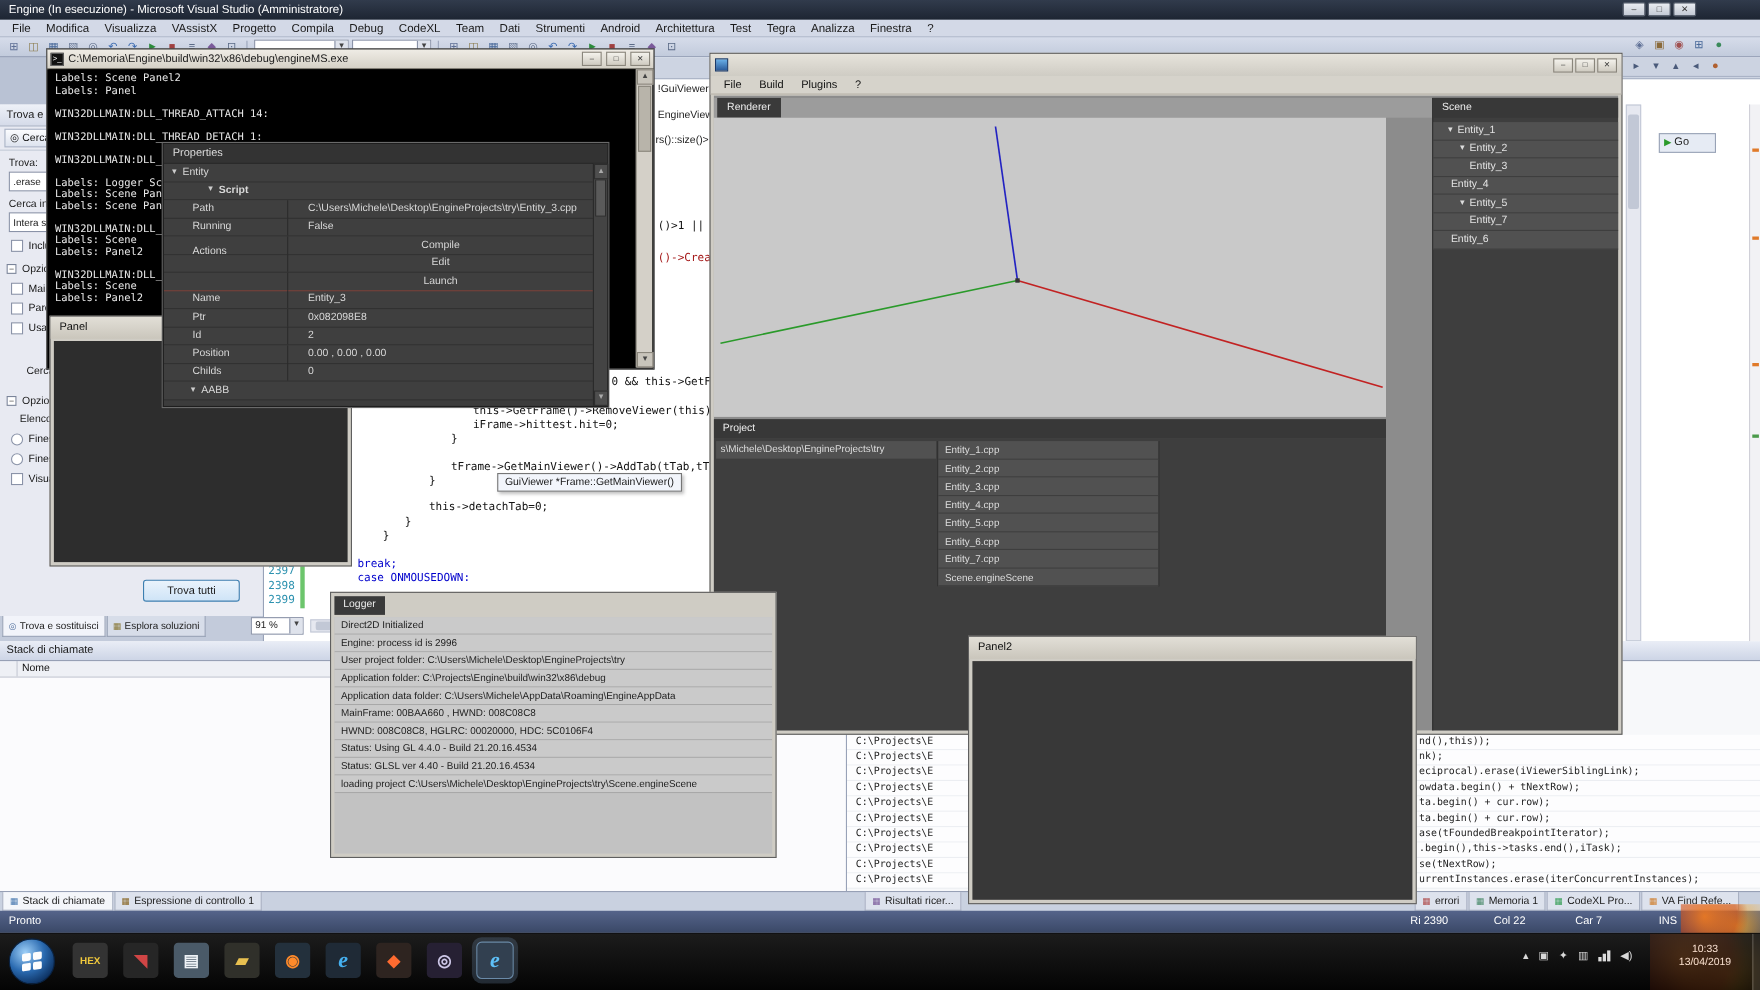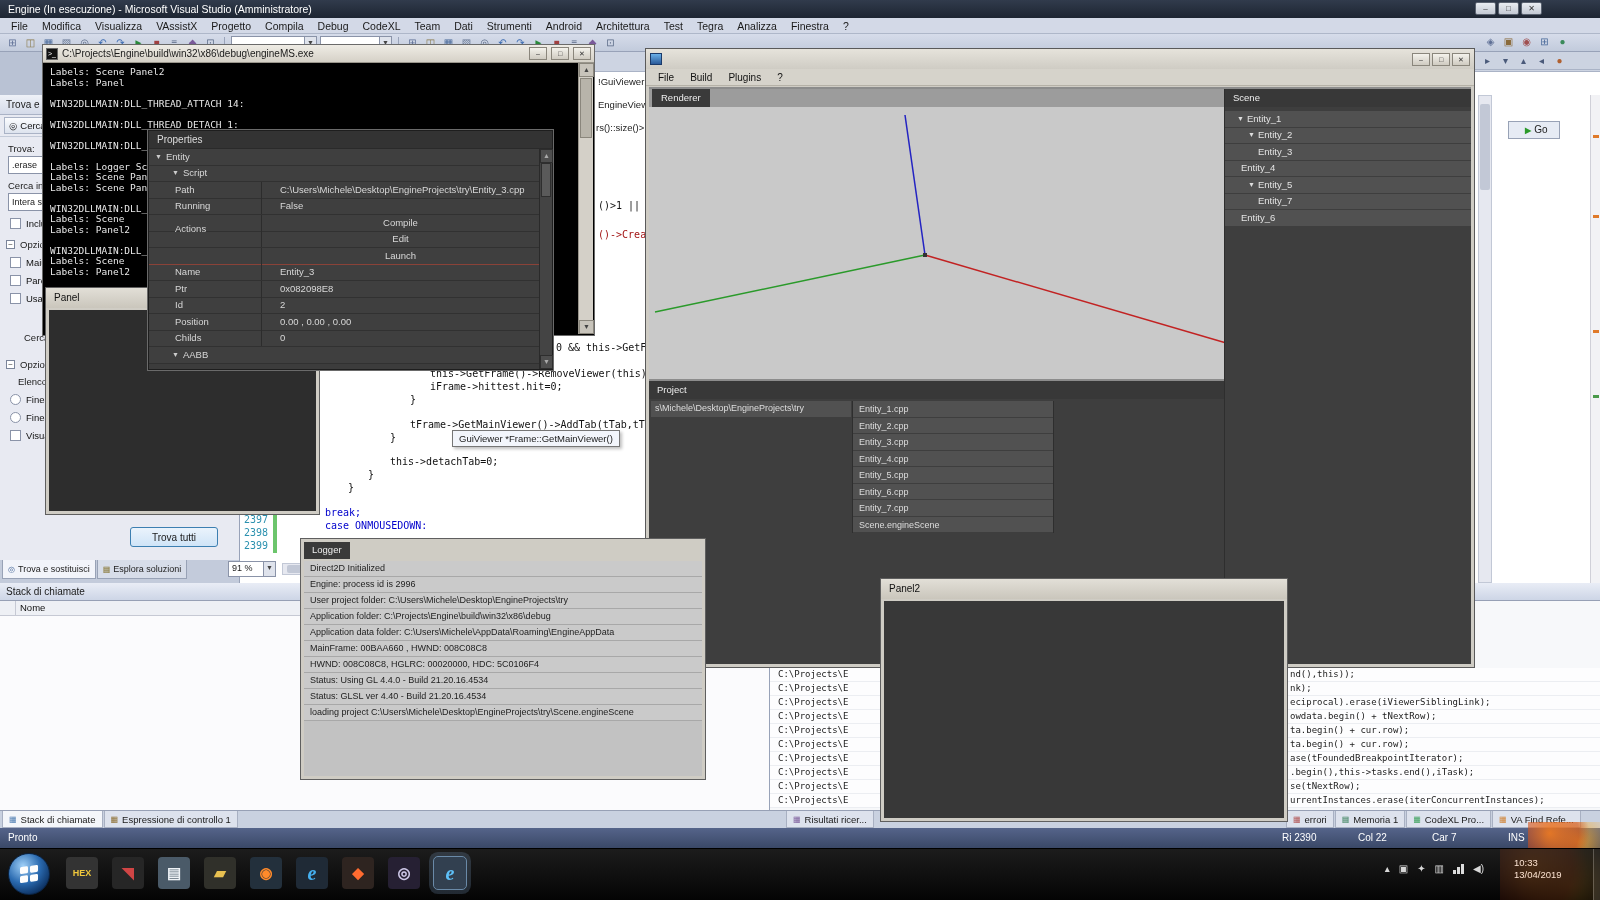--- a/index.html
+++ b/index.html
@@ -22,21 +22,21 @@
 .ed-navstrip{position:absolute;left:0;top:0;width:1360px;height:20px;background:#cdd4e2;border-bottom:1px solid #aab3c6}
 .codeline{position:absolute;white-space:pre;font-family:"DejaVu Sans Mono",monospace;font-size:10px;color:#111}
 .frag{position:absolute;white-space:pre;font-size:9.5px;color:#222}
 .tooltip{position:absolute;left:452px;top:430px;height:17px;background:#f2f5fb;border:1px solid #767676;box-shadow:2px 2px 3px rgba(0,0,0,.25);font-size:9.5px;line-height:15px;padding:0 6px;white-space:pre;color:#1a1a1a}
 .lnum{position:absolute;width:28px;text-align:right;color:#2b91af;font-family:"DejaVu Sans Mono",monospace;font-size:10px}
 .changebar{position:absolute;left:273px;top:513px;width:4px;height:40px;background:#6cc56c}
 .vscroll{position:absolute;background:#e6e8f0;border:1px solid #c2c8d6}
 .vthumb{position:absolute;background:#c2c8d6;border-radius:2px}
 .tickcol{position:absolute;left:1590px;top:95px;width:10px;height:490px;background:#f2f2f5;border-left:1px solid #d0d0d8}
 .tick{position:absolute;left:2px;width:6px;height:3px;background:#e07a2a}
-.gochip{position:absolute;left:1508px;top:121px;width:52px;height:18px;background:#e6ebf4;border:1px solid #98a2b6;font-size:10px;line-height:16px;padding-left:16px;color:#222}
+.gochip{position:absolute;left:1508px;top:121px;width:52px;height:18px;background:#e6ebf4;border:1px solid #98a2b6;font-size:10px;line-height:16px;padding-left:4px;color:#222}
 .gochip b{color:#2a9a2a;font-size:8px;margin-right:3px}
 
 .find{position:absolute;left:0;top:95px;width:240px;height:465px;background:#e8eaf2;border-right:1px solid #98a2b8}
 .find-title{height:20px;background:linear-gradient(#eef1f8,#d5dbe9);border-bottom:1px solid #aab3c6;font-size:10px;line-height:19px;padding-left:6px;color:#1a1a1a}
 .find-tb{height:22px;border-bottom:1px solid #c3cad8;display:flex;align-items:center;gap:4px;padding-left:4px}
 .find-btn{height:17px;border:1px solid #aab3c6;background:linear-gradient(#fbfcfe,#dde3ee);font-size:9.5px;line-height:15px;padding:0 4px;display:flex;gap:3px;align-items:center}
 .flabel{font-size:9.5px;color:#1a1a1a;margin:6px 0 2px 8px}
 .fcombo{margin-left:8px;width:222px}
 .fcheck{display:flex;align-items:center;gap:5px;margin:7px 0 0 10px;font-size:9.5px}
 .box{width:11px;height:11px;background:#fff;border:1px solid #8a93a8;flex:none}
@@ -79,21 +79,21 @@
 .flag{display:grid;grid-template-columns:8px 8px;grid-template-rows:7px 7px;gap:2px;transform:skewY(-8deg)}
 .flag i{background:#fdfdfd;border-radius:1.5px}
 .ticons{position:absolute;left:66px;top:8px;display:flex;gap:14px;align-items:flex-start}
 .ticon{width:32px;height:32px;border-radius:4px;display:flex;align-items:center;justify-content:center;font-size:15px;font-weight:bold}
 .ticon.hexg{font-size:9px;letter-spacing:0}
 .ticon.ie{font-family:"Liberation Serif",serif;font-style:italic;font-size:20px}
 .ticon.active{box-shadow:0 0 0 5px rgba(130,170,210,.22);outline:1px solid #6a8aa8}
 .tray{position:absolute;right:116px;top:14px;display:flex;gap:9px;align-items:center;color:#d8d8d8;font-size:10px}
 .bars{display:flex;align-items:flex-end;gap:1px}
 .bars i{width:3px;background:#ddd}
-.clock{position:absolute;right:14px;top:8px;width:72px;color:#fff;font-size:9.5px;line-height:12px}
+.clock{position:absolute;right:14px;top:8px;width:72px;text-align:center;color:#fff;font-size:9.5px;line-height:12px}
 .showdesk{position:absolute;right:0;top:0;width:7px;height:52px;background:#222;border-left:1px solid #555}
 .leaves{position:absolute;background:radial-gradient(circle at 30% 40%,rgba(240,120,30,.9),rgba(200,60,20,.5) 55%,transparent 75%),radial-gradient(circle at 70% 70%,rgba(250,170,40,.8),transparent 70%);z-index:90}
 
 .console{position:absolute;left:42px;top:44px;width:553px;height:292px;z-index:20;border:1px solid #6a6a6a;background:#000}
 .con-title{height:18px;background:linear-gradient(#efece5,#d5d1c7);border-bottom:1px solid #9a968c;display:flex;align-items:center;padding:0 3px;gap:4px}
 .con-ico{width:12px;height:12px;background:#111;border:1px solid #666;color:#fff;font-size:7px;line-height:10px;text-align:center;flex:none}
 .con-title .t{flex:1;font-size:10px;color:#1a1a1a;white-space:nowrap;overflow:hidden}
 .cbtn{width:18px;height:13px;background:linear-gradient(#f4f2ec,#cfcbc1);border:1px solid #8a867c;font-size:7px;line-height:11px;text-align:center;color:#333;flex:none}
 .con-body{position:absolute;left:1px;right:16px;top:18px;bottom:1px;background:#000;padding:4px 0 0 6px;overflow:hidden}
 .cline{height:10.5px;line-height:10.5px;white-space:pre;color:#e8e8e8;font-family:"DejaVu Sans Mono",monospace;font-size:9.5px}
@@ -131,21 +131,21 @@
 .e-menu span{padding:0 8px;font-size:10px;color:#111}
 .e-body{position:absolute;left:3px;right:3px;top:38px;bottom:3px;background:#8c8c8c}
 .tabstrip{position:absolute;left:0;top:2px;width:657px;height:18px;background:#9c9c9c}
 .dtab{position:absolute;left:3px;top:0;height:18px;background:#3a3a3a;color:#eee;font-size:9.5px;line-height:17px;padding:0 9px}
 .viewport{position:absolute;left:0;top:20px;width:611px;height:272px;background:#c9c9c9}
 .proj-head{position:absolute;left:0;top:294px;width:611px;height:18px;background:#383838;color:#eee;font-size:9.5px;line-height:17px;padding-left:8px}
 .proj-body{position:absolute;left:0;top:312px;width:611px;bottom:0;background:#3e3e3e}
 .pathrow{position:absolute;left:2px;top:2px;width:200px;height:16px;background:#515151;color:#ddd;font-size:9px;line-height:15px;padding-left:4px;white-space:nowrap;overflow:hidden}
 .filecol{position:absolute;left:203px;top:2px;width:202px;border-left:1px solid #2e2e2e;border-right:1px solid #2e2e2e}
 .filerow{height:16.5px;background:#515151;border-bottom:1px solid #3e3e3e;color:#ddd;font-size:9px;line-height:16px;padding-left:6px}
-.scene{position:absolute;right:0;top:2px;width:247px;bottom:0;background:#3e3e3e;border-left:1px solid #2e2e2e}
+.scene{position:absolute;right:0;top:2px;width:169px;bottom:0;background:#3e3e3e;border-left:1px solid #2e2e2e}
 .scene-head{height:18px;background:#383838;color:#eee;font-size:9.5px;line-height:17px;padding-left:8px}
 .srows{padding-top:4px}
 .srow{height:16.5px;background:#515151;border-bottom:1px solid #3e3e3e;color:#e4e4e4;font-size:9.5px;line-height:16px;display:flex;align-items:center}
 .srow .tri{font-size:7px;color:#ddd;width:10px;flex:none}
 </style>
 </head>
 <body>
 
 <div class="vs">
   <div class="vs-title">
@@ -540,21 +540,21 @@
             <span>Entity_6</span>
           </div>
         </div>
     </div>
   </div>
 </div>
 
 <div class="console">
   <div class="con-title">
     <span class="con-ico">&gt;_</span>
-    <span class="t">C:\Projects\Engine\build\win32\x86\debug\engineMS.exe</span>
+    <span class="t">C:\Memoria\Engine\build\win32\x86\debug\engineMS.exe</span>
     <span class="cbtn">–</span>
     <span class="cbtn">□</span>
     <span class="cbtn">✕</span>
   </div>
   <div class="con-body">
 
   <div class="cline">Labels: Scene Panel2</div>
       <div class="cline">Labels: Panel</div>
       <div class="cline"></div>
       <div class="cline">WIN32DLLMAIN:DLL_THREAD_ATTACH 14:</div>
@@ -591,21 +591,21 @@
 
 <div class="props">
   <div class="props-head">Properties</div>
   <div class="prows">
 
   <div class="prow tree" style="padding-left: 6px;">
         <span class="tri">▼</span>
         <span class="plabel">Entity</span>
 
       </div>
-      <div class="prow tree" style="padding-left: 23px;">
+      <div class="prow tree" style="padding-left: 39px; font-weight: bold;">
         <span class="tri">▼</span>
         <span class="plabel">Script</span>
 
       </div>
       <div class="prow kv">
 
         <span class="plabel">Path</span>
         <span class="pvalue">C:\Users\Michele\Desktop\EngineProjects\try\Entity_3.cpp</span>
       </div>
       <div class="prow kv">

